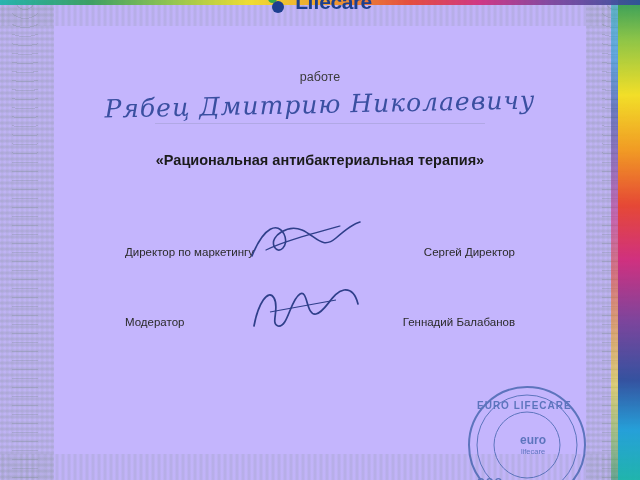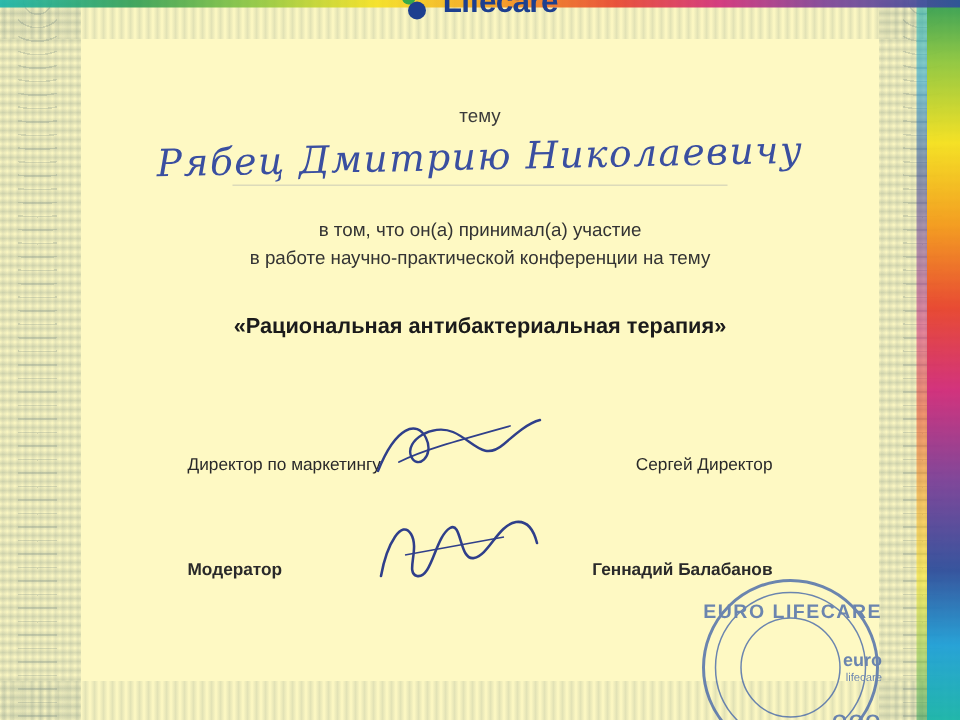--- a/index.html
+++ b/index.html
@@ -11,21 +11,21 @@
     width: 640px;
     height: 480px;
     overflow: hidden;
     font-family: "Liberation Sans", sans-serif;
   }
 
   #certificate {
     position: relative;
     width: 640px;
     height: 480px;
-    background: #fef9c3;
+    background: #c4b5fd;
     overflow: hidden;
   }
 
   
   .border-strip {
     position: absolute;
     pointer-events: none;
   }
   .border-left, .border-right {
     top: 0;
@@ -227,21 +227,21 @@
   .sig-row {
     position: relative;
     display: flex;
     justify-content: space-between;
     align-items: flex-end;
     width: 390px;
     margin: 0 auto;
     height: 34px;
     text-align: center;
   }
-  .sig-row + .sig-row { margin-top: 36px; font-weight: bold; }
+  .sig-row + .sig-row { margin-top: 36px; }
   .sig-role, .sig-name {
     font-size: 11.5px;
     color: #2a2a2a;
   }
   .sig-scribble {
     position: absolute;
     left: 46%;
     bottom: -4px;
     transform: translateX(-50%);
     pointer-events: none;
@@ -251,34 +251,34 @@
   .stamp {
     position: absolute;
     right: 52px;
     bottom: -26px;
     width: 122px;
     height: 122px;
     opacity: .75;
   }
   .stamp-text-top, .stamp-text-bottom {
     position: absolute;
-    left: 0; right: 0;
-    text-align: right;
-    font-size: 13px;
+    left: 11px; right: 0;
+    text-align: left;
+    font-size: 10px;
     font-weight: bold;
     letter-spacing: 1px;
     color: #3b5fa8;
   }
   .stamp-text-top { top: 16px; }
   .stamp-text-bottom { bottom: 18px; }
   .stamp-center {
     position: absolute;
     left: 12px; right: 0;
     top: 50px;
-    text-align: right;
+    text-align: center;
     font-size: 12px;
     font-weight: bold;
     color: #3b5fa8;
     line-height: 12px;
   }
   .stamp-center small {
     display: block;
     font-size: 7.5px;
     font-weight: normal;
   }
@@ -302,29 +302,25 @@
       <span class="logo-dot d1"></span>
 
       <span class="logo-dot d3"></span>
     </div>
     <div class="logo-text">Lifecare</div>
   </div>
 
   <div class="content">
 
 
-    <div class="issued-to">тему</div>
+    <div class="issued-to">работе</div>
 
     <div class="recipient">Рябец Дмитрию Николаевичу</div>
     <div class="recipient-underline"></div>
 
-    <div class="body-block">
-      <div class="body-line">в том, что он(а) принимал(а) участие</div>
-      <div class="body-line">в работе научно-практической конференции на тему</div>
-    </div>
 
     <div class="topic">«Рациональная антибактериальная терапия»</div>
 
     <div class="sig-block">
 
       <div class="sig-row">
         <span class="sig-role">Директор по маркетингу</span>
         <svg class="sig-scribble" width="120" height="46" viewBox="0 0 120 46">
           <path d="M8 40 C20 10, 34 6, 40 18 C46 30, 34 40, 30 30 C26 20, 44 8, 58 14
                    C72 20, 78 34, 92 22 C100 15, 108 8, 116 6" fill="none" stroke="#2f3f8a" stroke-width="1.6" stroke-linecap="round"></path>

